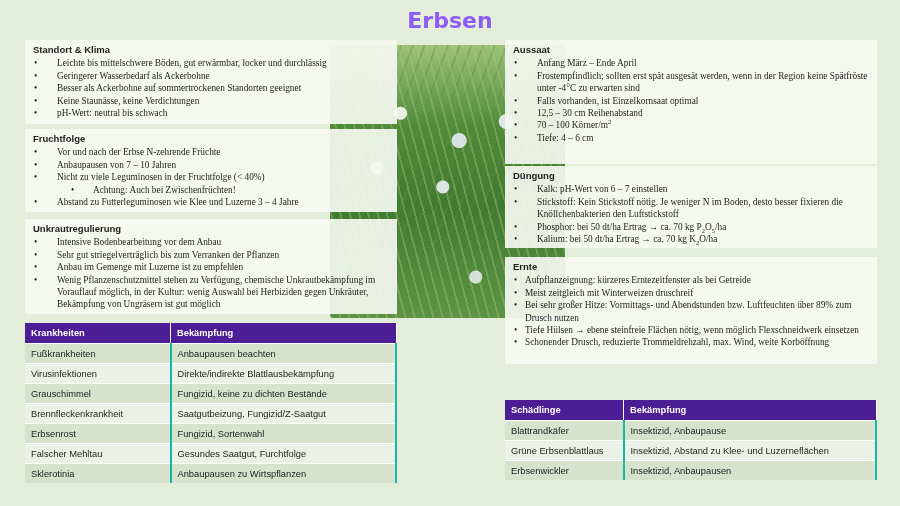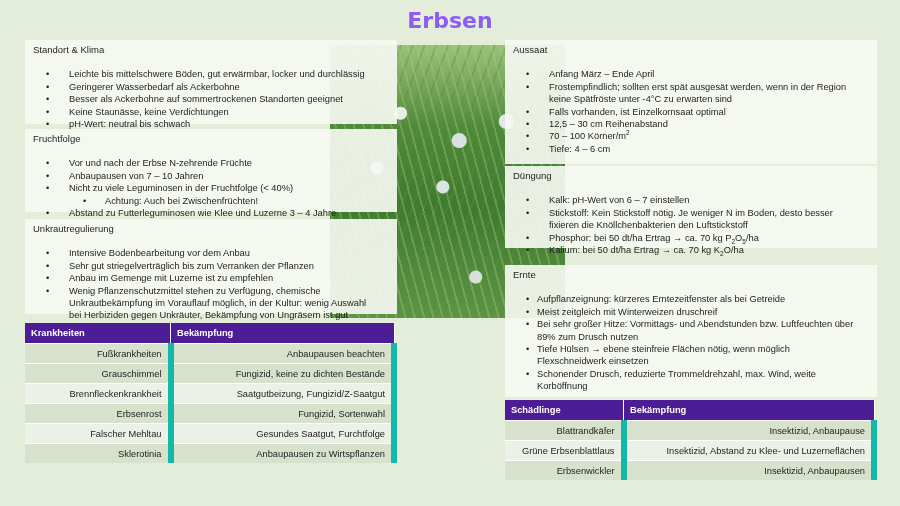--- a/index.html
+++ b/index.html
@@ -26,38 +26,38 @@
         repeating-linear-gradient(75deg, rgba(170,200,120,0.35) 0 2px, transparent 2px 9px),
         repeating-linear-gradient(110deg, rgba(90,140,60,0.35) 0 2px, transparent 2px 11px),
         linear-gradient(180deg, #9cc27a 0%, #4f8a3a 30%, #3e7a30 60%, #5d9446 100%);
       border-radius: 2px;
     }
     .box {
       position: absolute; background: rgba(245,249,241,0.92);
       font-size: 9.3px; line-height: 12.4px; padding: 4px 6px 4px 8px;
       box-sizing: border-box;
     }
-    .box h3 { margin: 0 0 1px 0; font-size: 9.5px; font-weight: normal; }
-    .box ul { margin: 12px; padding: 0; list-style: none; }
+    .box h3 { margin: 0 0 1px 0; font-size: 9.5px; font-weight: bold; }
+    .box ul { margin: 0; padding: 0; list-style: none; font-family: Liberation Serif, serif; }
     .box li { position: relative; padding-left: 24px; }
     .box li::before { content: "•"; position: absolute; left: 1px; top: 0; }
     .box li.sub { padding-left: 60px; }
     .box li.sub::before { left: 38px; }
     .box.tight li { padding-left: 12px; }
     .box.tight li::before { left: 1px; }
     sub, sup { font-size: 6.5px; line-height: 0; }
     table {
       position: absolute; border-collapse: collapse; font-size: 9.3px;
     }
     th {
       background: #4c1d95; color: #fff; text-align: left; font-weight: bold;
       padding: 0 6px; height: 20px; border-right: 1px solid #fff;
     }
     td {
-      padding: 0 6px; height: 19px; border-top: 1px solid #fff; border-right: 6px solid #14b8a6; text-align: right;
+      padding: 0 6px; height: 19px; border-top: 1px solid #fff; border-right: 2px solid #14b8a6;
     }
     tr.odd td { background: #d6e2cc; }
     tr.even td { background: #ebf1e6; }
   </style>
 </head>
 <body>
 
 <div class="title">Erbsen</div>
 
 <div class="photo"></div>
@@ -109,21 +109,21 @@
 <div class="box" style="left:505px; top:166px; width:372px; height:82px;">
   <h3>Düngung</h3>
   <ul>
     <li>Kalk: pH-Wert von 6 – 7 einstellen</li>
     <li>Stickstoff: Kein Stickstoff nötig. Je weniger N im Boden, desto besser fixieren die Knöllchenbakterien den Luftstickstoff</li>
     <li><span>Phosphor: bei 50 dt/ha Ertrag → ca. 70 kg P</span><sub>2</sub><span>O</span><sub>5</sub><span>/ha</span></li>
     <li><span>Kalium: bei 50 dt/ha Ertrag → ca. 70 kg K</span><sub>2</sub><span>O/ha</span></li>
   </ul>
 </div>
 
-<div class="box tight" style="left:505px; top:265px; width:372px; height:132px;">
+<div class="box tight" style="left:505px; top:257px; width:372px; height:107px;">
   <h3>Ernte</h3>
   <ul>
     <li>Aufpflanzeignung: kürzeres Erntezeitfenster als bei Getreide</li>
     <li>Meist zeitgleich mit Winterweizen druschreif</li>
     <li>Bei sehr großer Hitze: Vormittags- und Abendstunden bzw. Luftfeuchten über 89% zum Drusch nutzen</li>
     <li>Tiefe Hülsen → ebene steinfreie Flächen nötig, wenn möglich Flexschneidwerk einsetzen</li>
     <li>Schonender Drusch, reduzierte Trommeldrehzahl, max. Wind, weite Korböffnung</li>
   </ul>
 </div>
 
@@ -131,20 +131,24 @@
   <thead>
     <tr>
       <th style="width:133px;">Krankheiten</th>
       <th>Bekämpfung</th>
     </tr>
   </thead>
   <tbody>
     <tr class="odd">
         <td>Fußkrankheiten</td>
         <td>Anbaupausen beachten</td>
+      </tr>
+    <tr class="even">
+        <td>Virusinfektionen</td>
+        <td>Direkte/indirekte Blattlausbekämpfung</td>
       </tr>
     <tr class="odd">
         <td>Grauschimmel</td>
         <td>Fungizid, keine zu dichten Bestände</td>
       </tr>
     <tr class="even">
         <td>Brennfleckenkrankheit</td>
         <td>Saatgutbeizung, Fungizid/Z-Saatgut</td>
       </tr>
     <tr class="odd">

